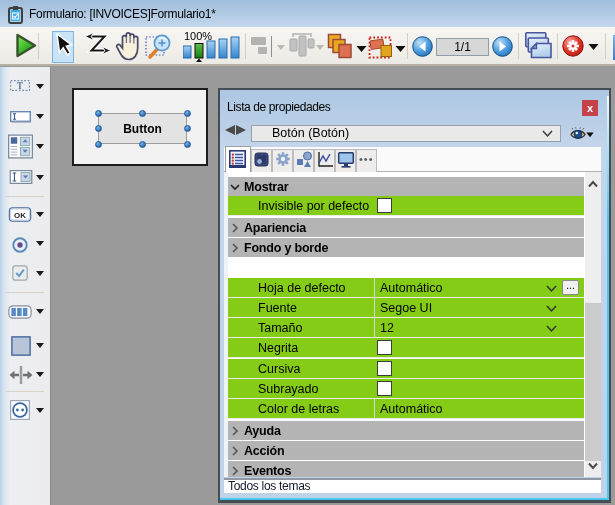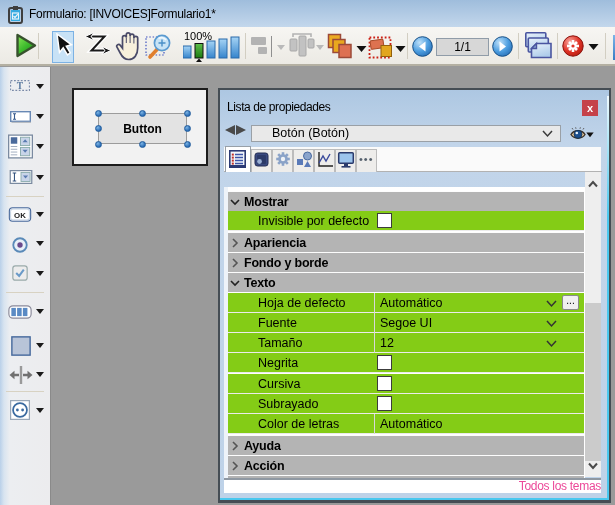--- a/index.html
+++ b/index.html
@@ -42,36 +42,36 @@
 #navR { left:16px; top:34.5px; width:0; height:0; border-top:5.5px solid transparent; border-bottom:5.5px solid transparent; border-left:10px solid #4a4a4a; }
 #combo { left:31px; top:35px; width:310px; height:17px; background:#e9e9e9; border:1px solid #9aa0a6;
   font-size:12.5px; line-height:15px; padding-left:20px; color:#000; }
 
 #tabstrip { left:1px; top:56px; width:390px; height:26px; }
 .tab { position:absolute; top:3px; width:21px; height:23px; background:#eeedeb;
   border:1px solid #bcbcbc; border-bottom:none; }
 .tab.sel { top:0px; width:26px; height:26px; background:#fff; border:1px solid #98a0a8; border-bottom:none; }
 #tabstrip ~ svg, #tabstrip + svg { z-index:5; }
 
-#grid { left:4px; top:82px; width:361px; height:305px; background:#fff; overflow:hidden;margin-top:15px; }
+#grid { left:4px; top:82px; width:361px; height:305px; background:#fff; overflow:hidden; }
 .grow { position:absolute; left:0; width:360px; height:20px; }
 .ghead { background:#b4b4b4; border-top:1px solid #fdfdfd; }
 .ghead .gtext { position:absolute; left:20px; top:3px; font-weight:bold; font-size:12.5px; letter-spacing:-0.2px; color:#000; }
 .prow { background:#84cc16; border-bottom:1px solid #ebebeb; }
 .prow .ptext { position:absolute; left:34px; top:3px; font-size:12.5px; color:#000; }
 .prow .vtext { position:absolute; left:156px; top:3px; font-size:12.5px; color:#000; }
 .vline { position:absolute; left:150px; top:0; width:1px; height:20px; background:#d8d8d8; }
 .cb { position:absolute; left:153px; top:2px; width:15px; height:15px; background:#fff; border:1.5px solid #3c3c3c; }
 .chev { position:absolute; }
 
 #sbar { left:365px; top:82px; width:16px; height:305px; background:#eeeeee; }
 #sthumb { position:absolute; left:0px; top:131px; width:16px; height:158px; background:#cbcbcb; }
 
 #pstatus { left:4px; top:388px; width:377px; height:15px; background:#fff; border-top:2px solid #8f98a2;
-  font-size:12px; letter-spacing:-0.3px; line-height:13px; padding:0 0 0 4px; color:#ec4899;text-align:right; }
+  font-size:12px; letter-spacing:-0.3px; line-height:13px; padding:0 0 0 4px; color:#0f172a; }
 svg { display:block; }
 </style>
 </head>
 <body>
 <div class="abs" id="titlebar"></div>
 <div class="abs" id="titletext">Formulario: [INVOICES]Formulario1*</div>
 
 <svg class="abs" style="left:7px;top:5px" width="18" height="19" viewBox="0 0 18 19">
   <rect x="2" y="3" width="13" height="15" rx="2" fill="none" stroke="#3f3f3f" stroke-width="2"></rect>
   <rect x="6" y="1" width="5" height="4" fill="#3f3f3f"></rect>
@@ -425,26 +425,20 @@
             <path d="M2 1 L6 5 L2 9" fill="none" stroke="#555" stroke-width="1.6"></path>
           </svg>
       <span class="gtext">Apariencia</span>
     </div>
     <div class="grow ghead" style="top:65px">
       <svg class="chev" style="left:7px;top:5px" width="8" height="10" viewBox="0 0 8 10">
             <path d="M2 1 L6 5 L2 9" fill="none" stroke="#555" stroke-width="1.6"></path>
           </svg>
       <span class="gtext">Fondo y borde</span>
     </div>
-    <div class="grow ghead" style="top:85px">
-      <svg class="chev" style="left:6px;top:6px" width="10" height="8" viewBox="0 0 10 8">
-            <path d="M1 2 L5 6 L9 2" fill="none" stroke="#222" stroke-width="1.6"></path>
-          </svg>
-      <span class="gtext">Texto</span>
-    </div>
     <div class="grow prow" style="top:106px">
       <div class="vline"></div>
       <span class="ptext">Hoja de defecto</span>
       <span class="vtext">Automático</span>
       <svg class="chev" style="left:322px;top:7px" width="11" height="8" viewBox="0 0 11 8">
             <path d="M1 1 L5.5 6 L10 1" fill="none" stroke="#333" stroke-width="1.5"></path>
           </svg>
       <div style="position:absolute;left:338px;top:2px;width:17px;height:15px;background:#f0f0f0;border:1px solid #8a8a8a;border-radius:2px;font-size:10px;text-align:center;line-height:10px">...</div>
     </div>
     <div class="grow prow" style="top:126px">

